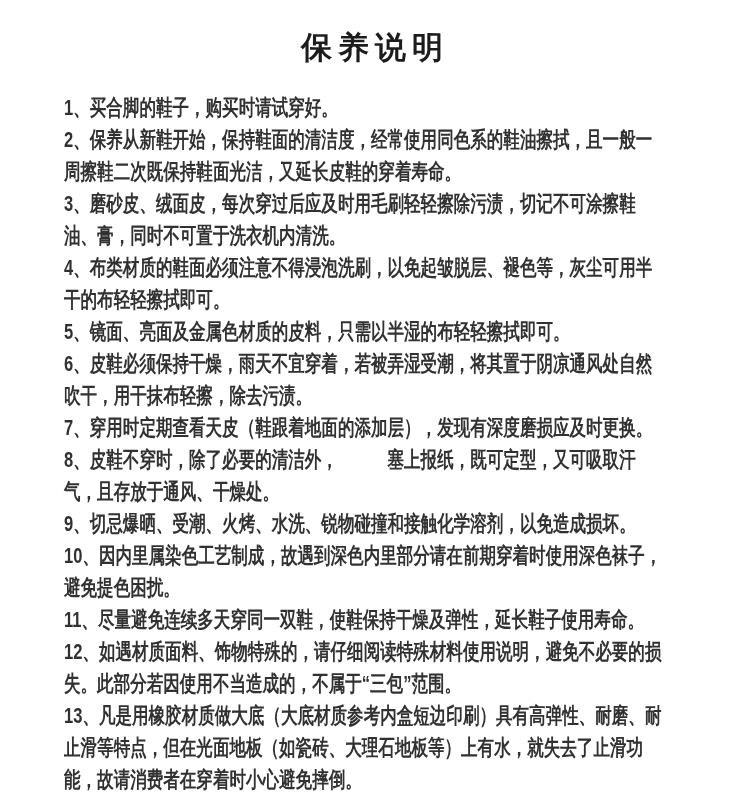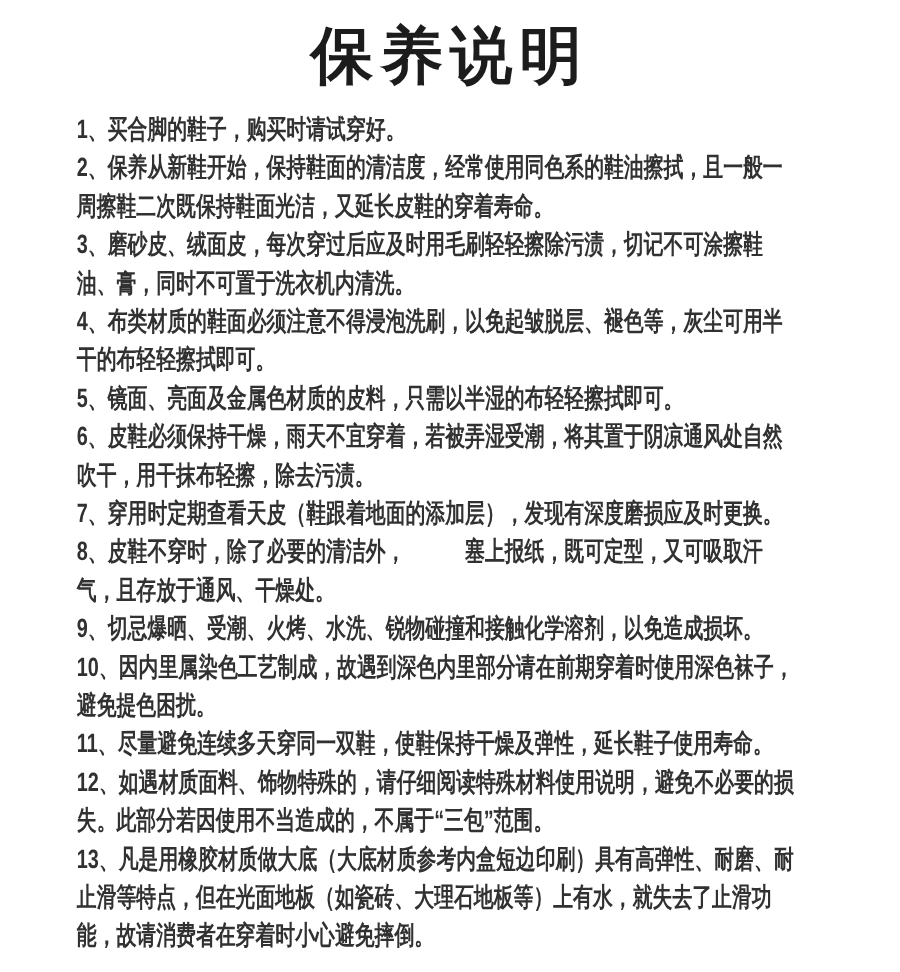--- a/index.html
+++ b/index.html
@@ -19,21 +19,21 @@
     height: 810px;
     background: #ffffff;
   }
   .title {
     margin: 0;
     padding-top: 18px;
     height: 62px;
     text-align: center;
     font-family: "DejaVu Serif", "Liberation Serif", serif;
     font-weight: bold;
-    font-size: 52px;
+    font-size: 31px;
     line-height: 58px;
     letter-spacing: 6px;
     color: #1c1c1c;
   }
   
   .instructions {
     margin-left: 64px;
     margin-top: 12px;
     width: 798px;
     transform: scaleX(0.752);

